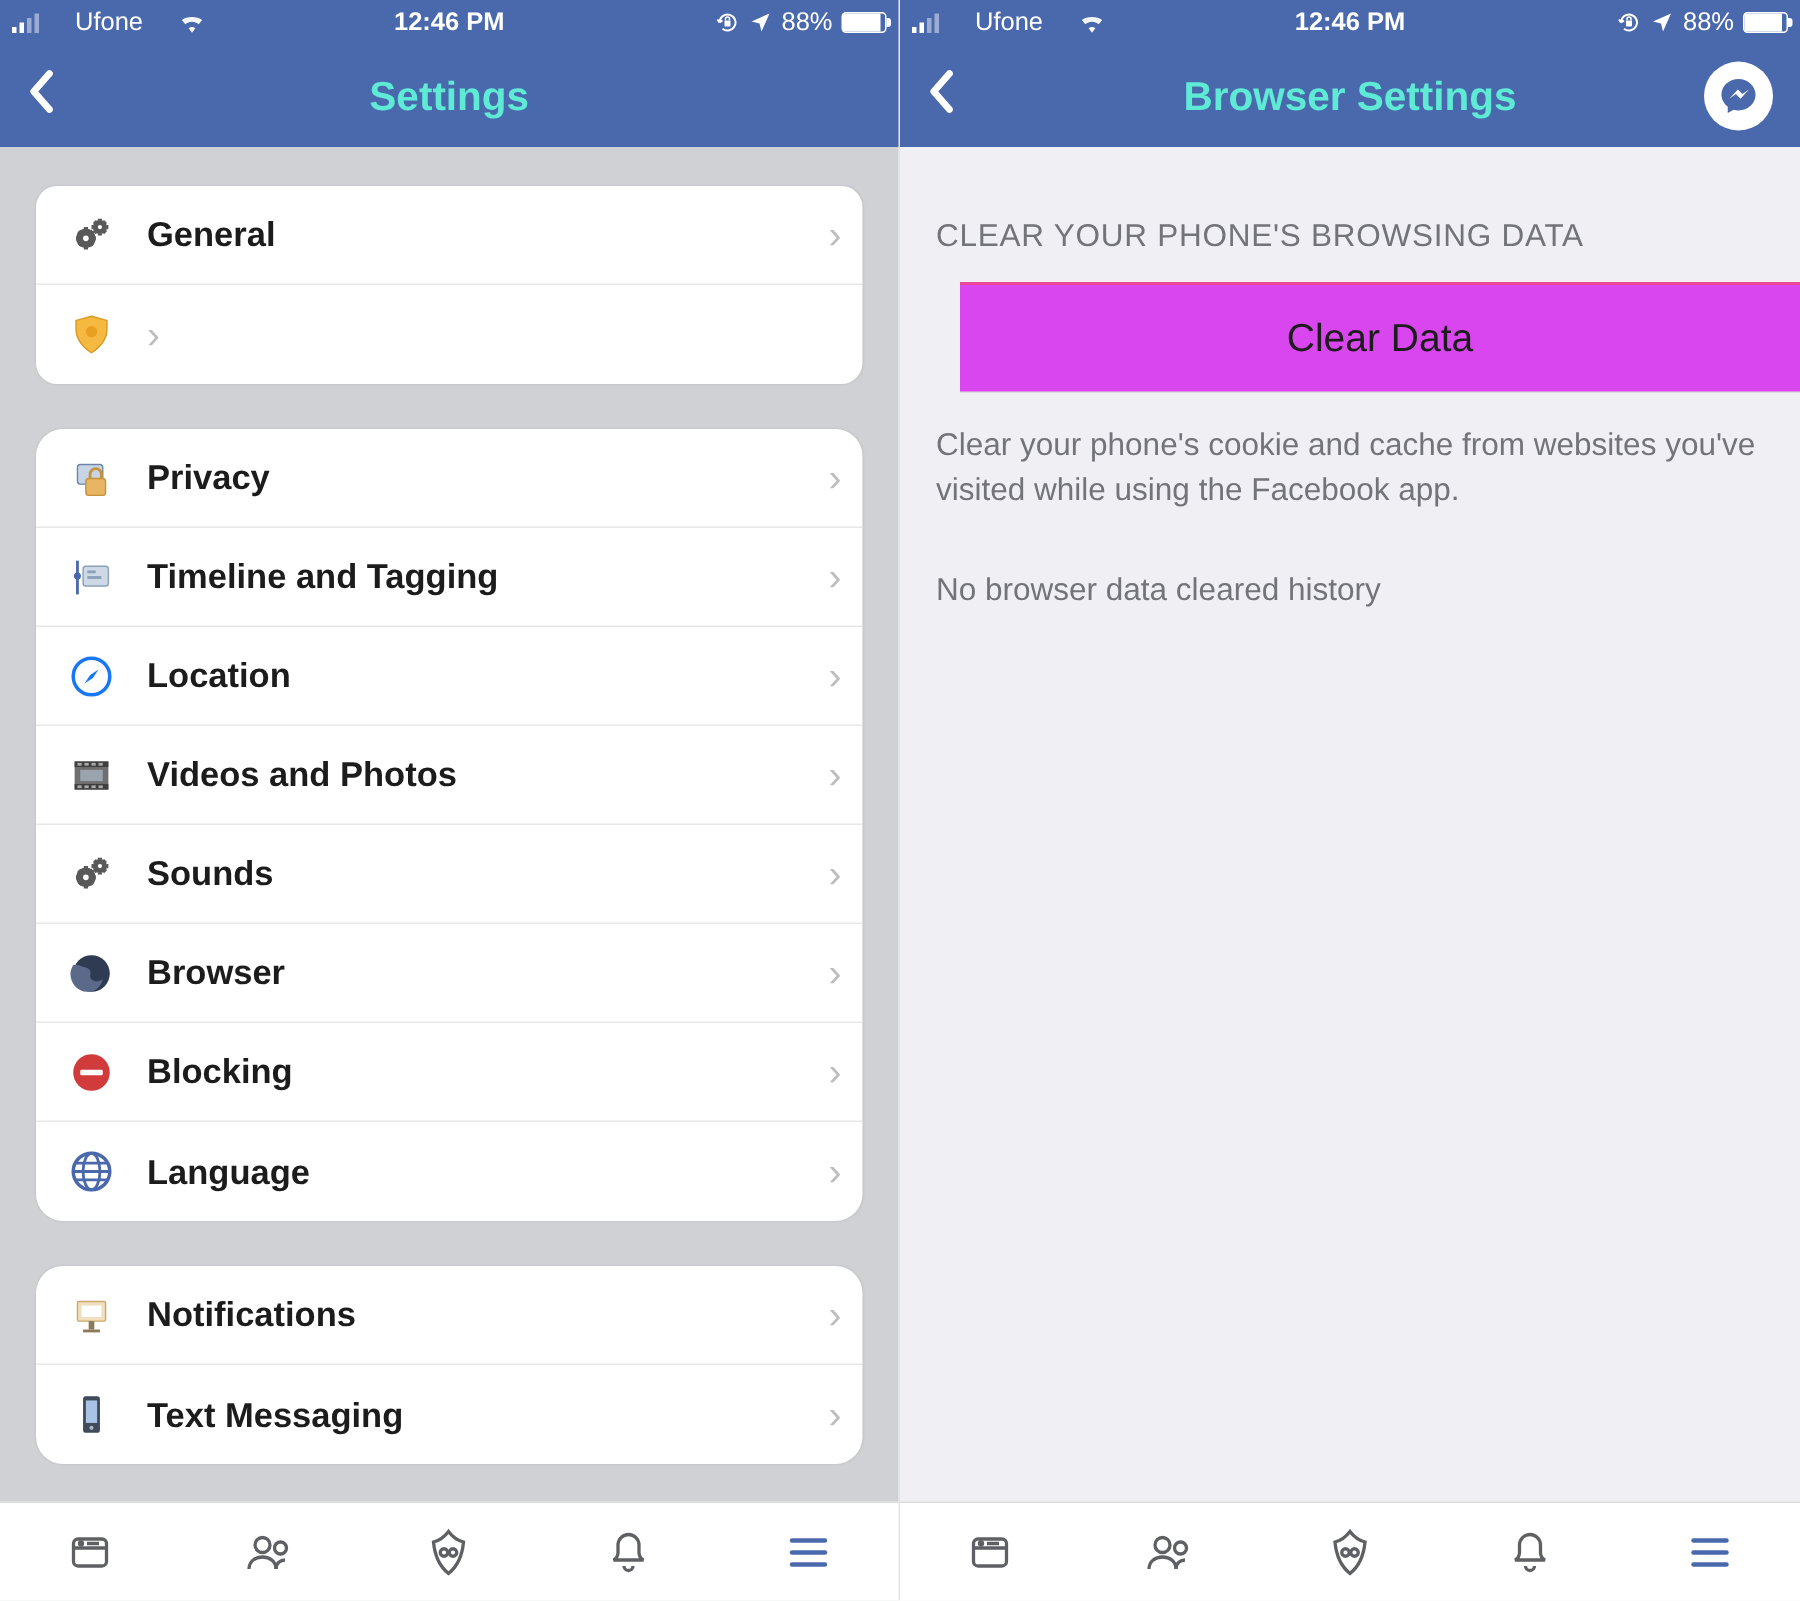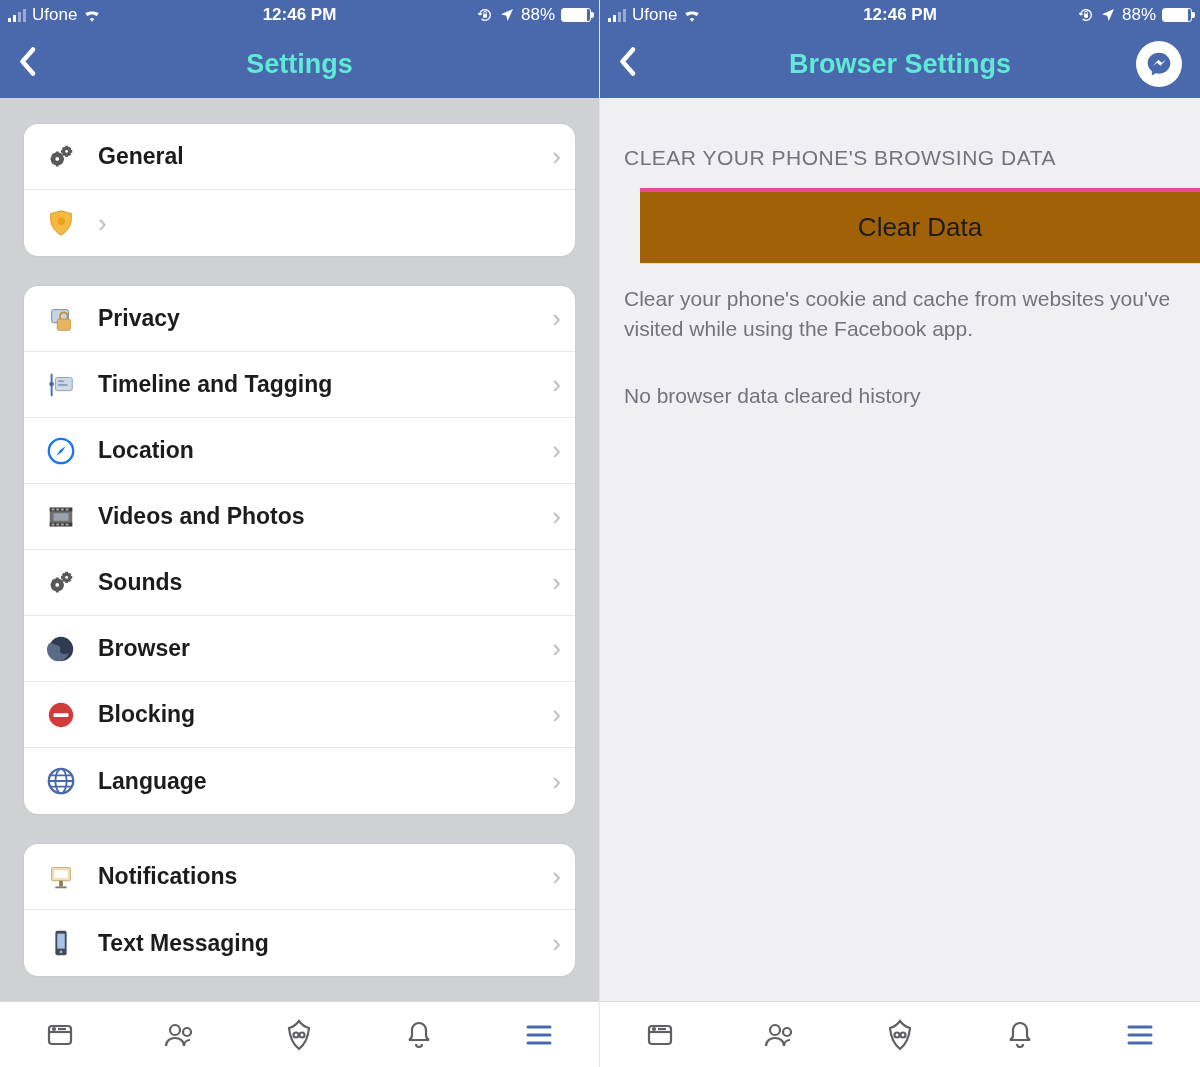--- a/index.html
+++ b/index.html
@@ -18,21 +18,21 @@
   .status-bar {
     height: 30px;
     background: #4a69ad;
     color: #fff;
     display: flex;
     align-items: center;
     font-size: 17px;
     padding: 0 8px;
     justify-content: space-between;
   }
-  .status-left { display: flex; align-items: center; gap: 6px; }
+  .status-left { display: flex; align-items: center; gap: 24px; }
   .status-right { display: flex; align-items: center; gap: 6px; justify-content: space-between; }
   .status-center { position: absolute; left: 0; right: 0; text-align: center; font-weight: 600; font-size: 17px; pointer-events:none;}
   .signal-bars { display: inline-flex; align-items: flex-end; gap: 2px; height: 14px; }
   .signal-bars span { width: 3px; background: rgba(255,255,255,0.45); display: block; }
   .signal-bars span.on { background: #fff; }
   .signal-bars .b1 { height: 4px; }
   .signal-bars .b2 { height: 7px; }
   .signal-bars .b3 { height: 10px; }
   .signal-bars .b4 { height: 13px; }
   .wifi-icon svg { display: block; }
@@ -79,41 +79,41 @@
   }
 
   .section {
     margin: 24px;
     background: #fff;
     border-radius: 14px;
     overflow: hidden;
     box-shadow: 0 0 2px rgba(0,0,0,0.1);
   }
   .section.first { margin-top: 26px; }
-  .section.tight { margin-top: 30px; }
+  .section.tight { margin-top: 30px; border-radius: 18px; }
   .row {
     display: flex; align-items: center;
     min-height: 66px;
     padding: 0 14px 0 20px;
     border-bottom: 1px solid #e8e8e8;
     cursor: pointer;
   }
   .row:last-child { border-bottom: none; }
   .row-icon { width: 34px; height: 34px; margin-right: 20px; display:flex; align-items:center; justify-content:center; flex-shrink:0;}
   .row-label { font-size: 23px; font-weight: 700; color: #1c1c1c; flex: 1; }
   .chevron { color: #bdbdbf; font-size: 26px; }
 
   
   .plain-section-header {
     font-size: 21px; color: #73737a; letter-spacing: 0.5px;
     padding: 48px 24px 18px 24px;
   }
   .plain-section {
-    background: #a16207;
-    border-top: 4px solid #ec4899;
+    background: #d946ef;
+    border-top: 2px solid #ec4899;
     border-bottom: 1px solid #dcdcde;
     margin-left: 40px;
   }
   .plain-row {
     text-align: center; font-size: 26px; color: #1c1c1c;
     padding: 20px 10px; cursor: pointer;
   }
   .plain-desc {
     font-size: 21px; color: #73737a;
     padding: 20px 24px 8px 24px;

